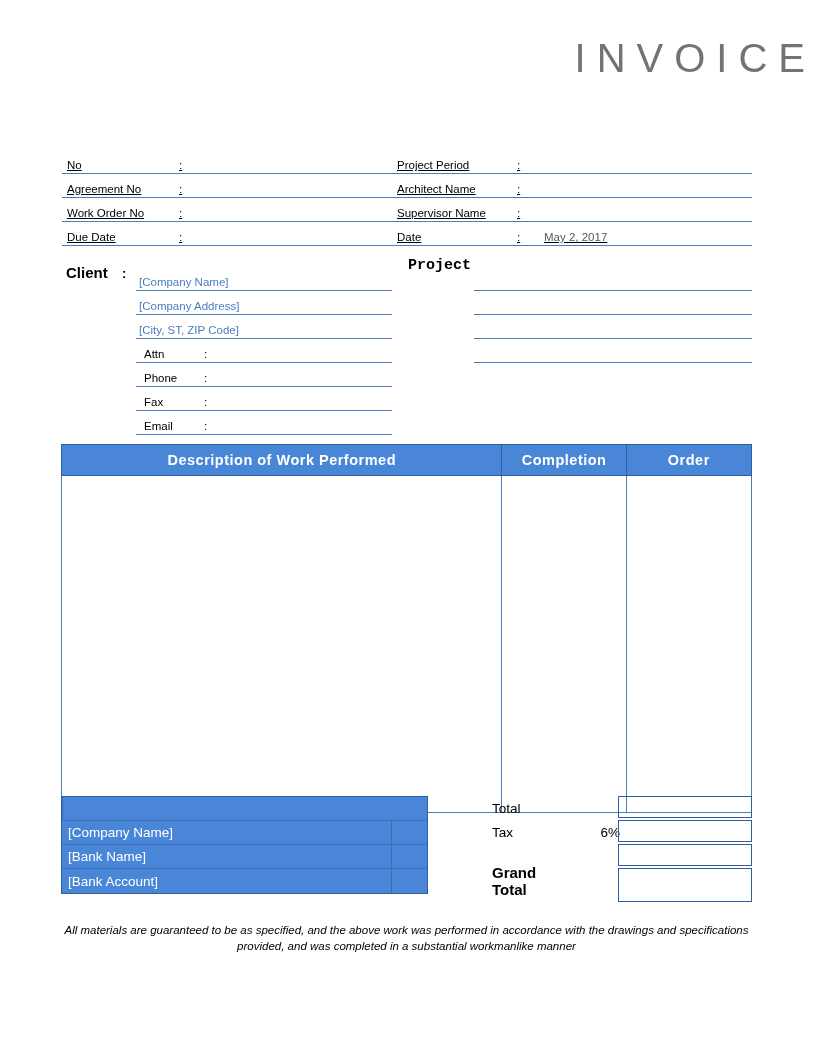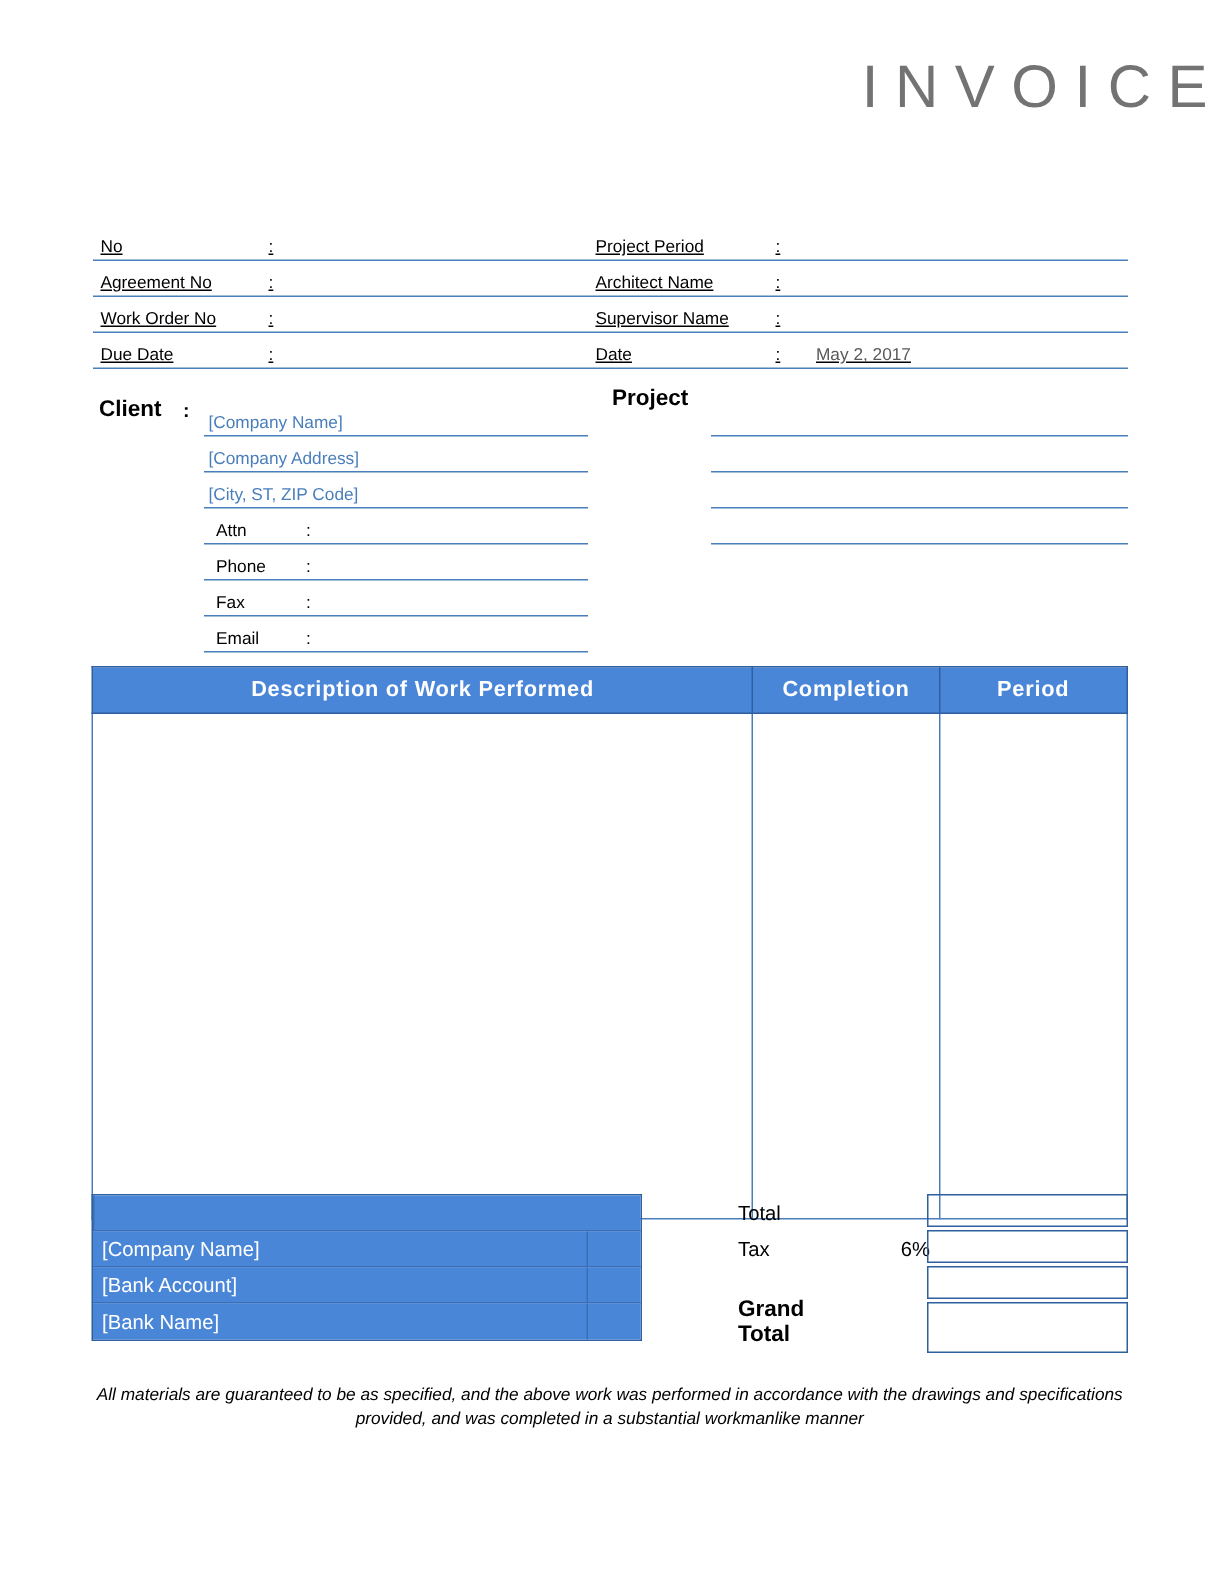--- a/index.html
+++ b/index.html
@@ -92,20 +92,21 @@
     top: 266px;
     font-size: 13px;
     font-weight: bold;
   }
   .project-title {
     position: absolute;
     left: 408px;
     top: 257px;
     font-size: 15px;
     font-weight: bold;
+    font-family: Liberation Mono, monospace;
   }
   .client-lines {
     position: absolute;
     left: 136px;
     top: 267px;
     width: 256px;
   }
   .cl-row {
     height: 24px;
     border-bottom: 1.2px solid #4a7ebb;
@@ -355,46 +356,46 @@
     <div class="pj-row"></div>
     <div class="pj-row"></div>
     <div class="pj-row"></div>
   </div>
 
   <table class="work-table">
     <thead>
       <tr>
         <th class="col-desc">Description of Work Performed</th>
         <th class="col-comp">Completion</th>
-        <th class="col-amt">Period</th>
+        <th class="col-amt">Order</th>
       </tr>
     </thead>
     <tbody>
       <tr>
         <td class="col-desc"></td>
         <td class="col-comp"></td>
         <td class="col-amt"></td>
       </tr>
     </tbody>
   </table>
 
   <div class="payment">
     <div class="pay-row">
       <div class="pay-side"></div>
     </div>
     <div class="pay-row">
       <div class="pay-text">[Company Name]</div>
       <div class="pay-side"></div>
     </div>
     <div class="pay-row">
+      <div class="pay-text">[Bank Name]</div>
+      <div class="pay-side"></div>
+    </div>
+    <div class="pay-row">
       <div class="pay-text">[Bank Account]</div>
-      <div class="pay-side"></div>
-    </div>
-    <div class="pay-row">
-      <div class="pay-text">[Bank Name]</div>
       <div class="pay-side"></div>
     </div>
   </div>
 
   <div class="totals">
     <div class="tot-row">
       <span class="tot-label">Total</span>
       <span class="tot-pct"></span>
     </div>
     <div class="tot-row">

